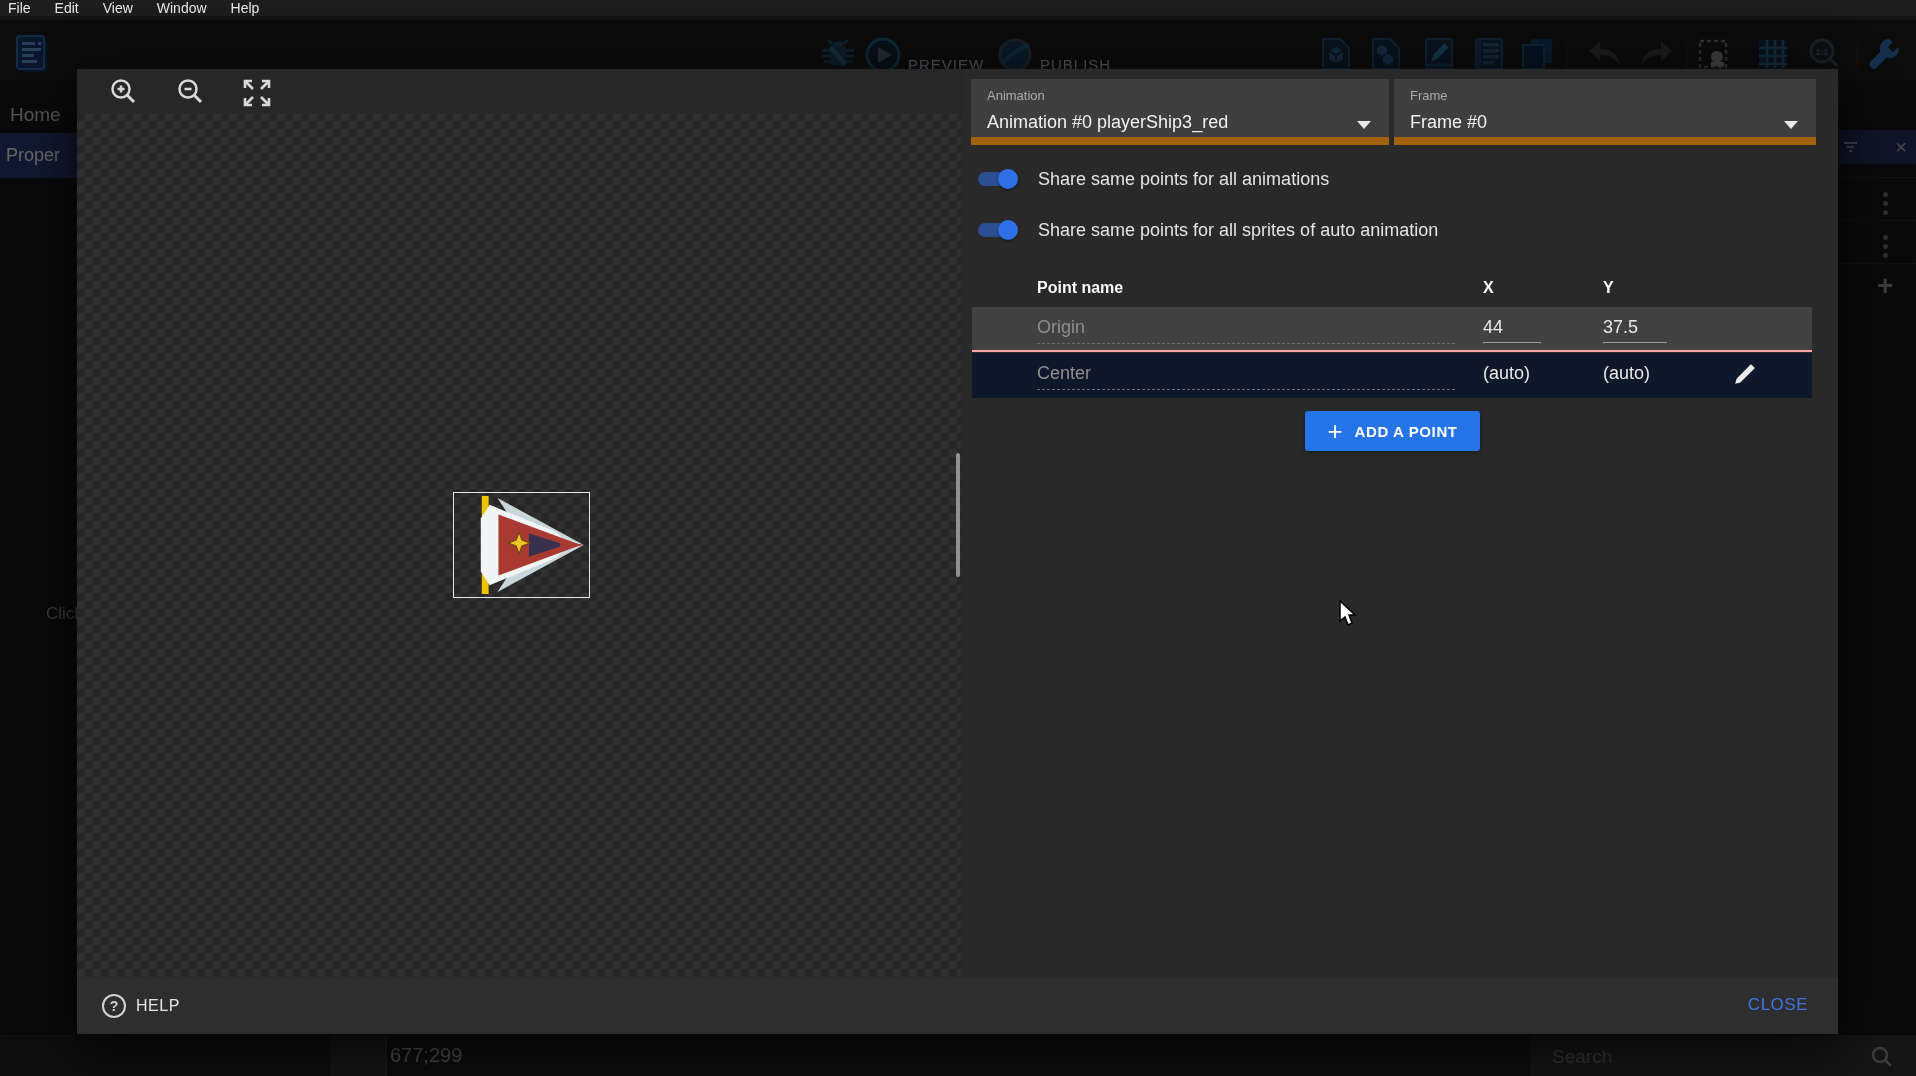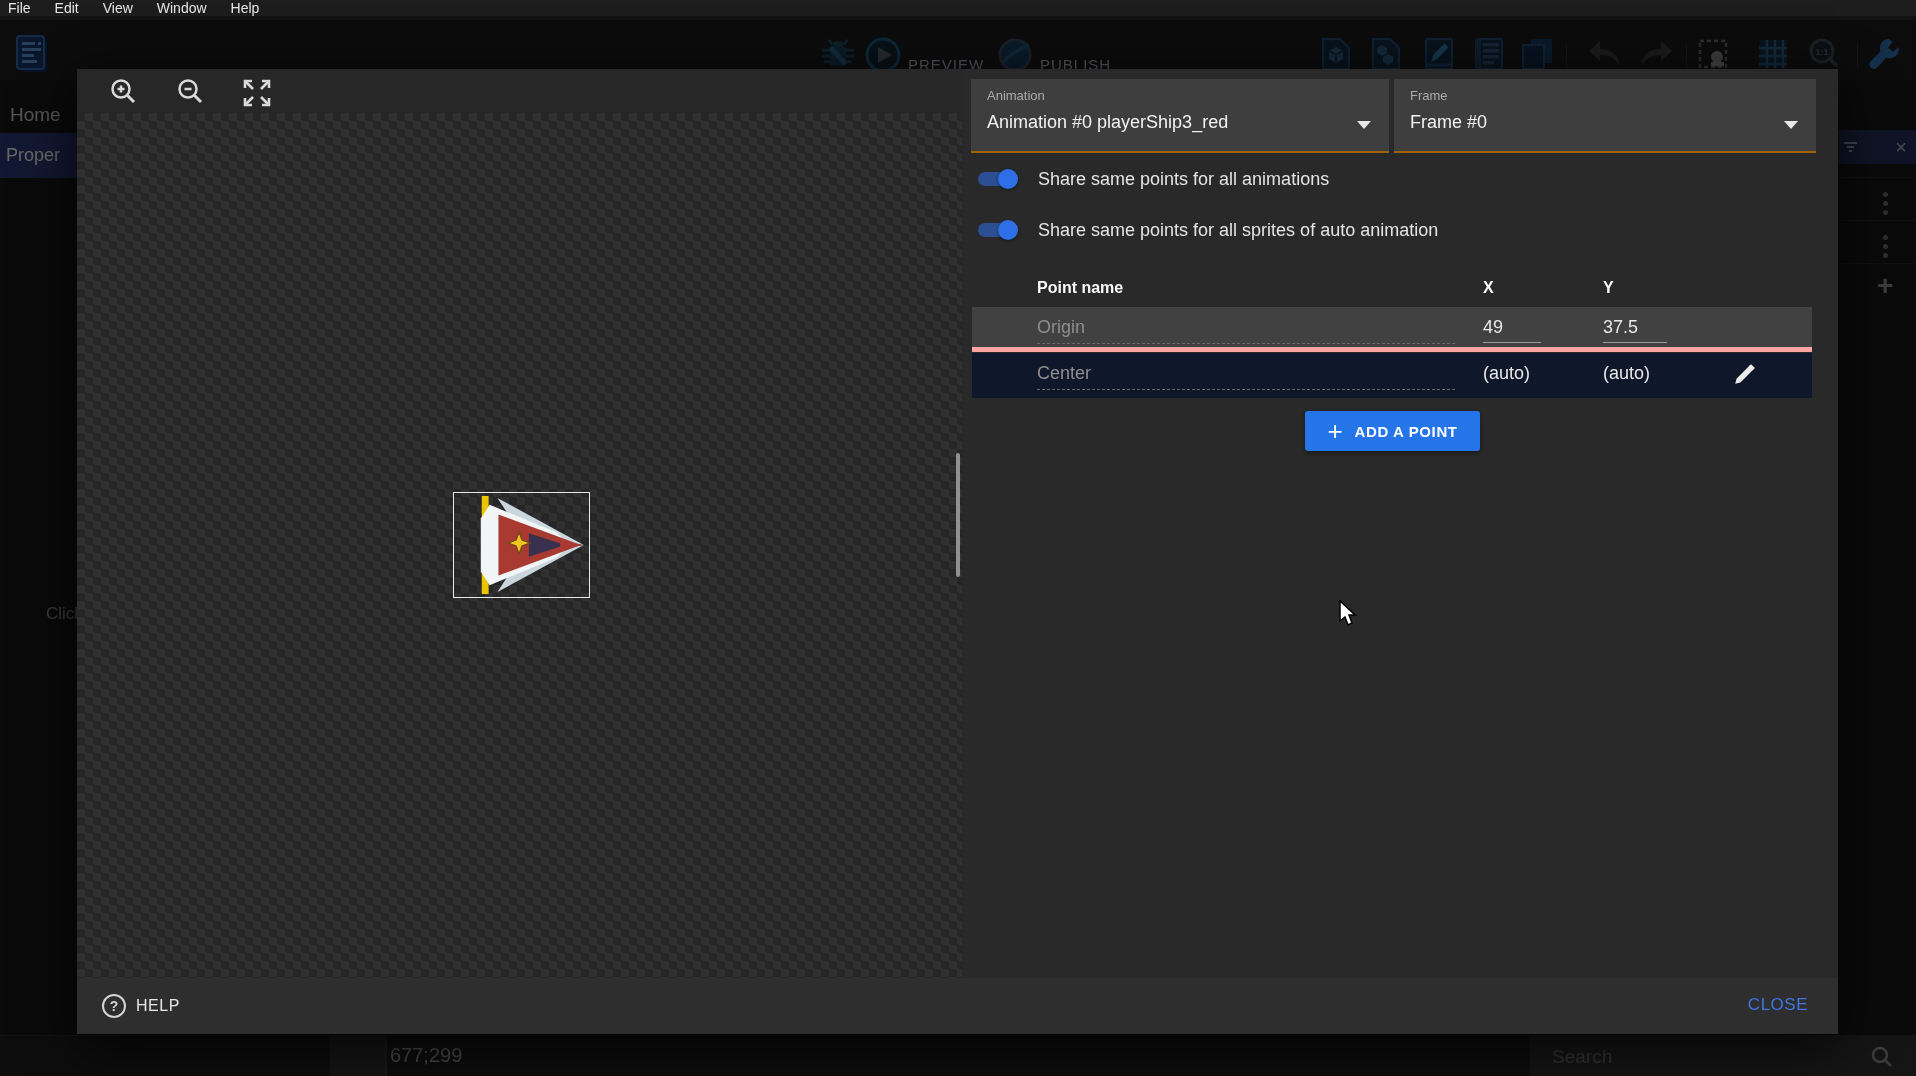--- a/index.html
+++ b/index.html
@@ -53,39 +53,39 @@
     background-image:
       linear-gradient(45deg,#303030 25%,transparent 25%,transparent 75%,#303030 75%),
       linear-gradient(45deg,#303030 25%,transparent 25%,transparent 75%,#303030 75%);
     background-size:16px 16px; background-position:0 44px,8px 52px; }
   #dlg-topstrip { position:absolute; left:0; top:0; width:885px; height:44px; background:#272727; }
   .cv-icon { position:absolute; top:7px; width:34px; height:34px; cursor:pointer; }
   #sprite-box { position:absolute; left:376px; top:423px; width:137px; height:106px; border:1px solid #e8e8e8; }
   #cv-scrollbar { position:absolute; left:879px; top:384px; width:4px; height:124px; background:#909090; border-radius:2px; }
 
   #dlg-panel { position:absolute; left:885px; top:0; width:876px; height:909px; }
-  .field { position:absolute; top:10px; height:74px; background:#3e3e3e; border-bottom:2px solid #a16207; cursor:pointer; }
+  .field { position:absolute; top:10px; height:66px; background:#3e3e3e; border-bottom:8px solid #a16207; cursor:pointer; }
   .field .flabel { position:absolute; left:16px; top:9px; font-size:13px; color:#ababab; }
   .field .fvalue { position:absolute; left:16px; top:33px; font-size:18px; color:#f2f2f2; white-space:nowrap; }
   .caret { position:absolute; right:18px; top:42px; width:0; height:0;
     border-left:7px solid transparent; border-right:7px solid transparent; border-top:8px solid #e8e8e8; }
   #field-animation { left:9px; width:418px; }
   #field-frame { left:432px; width:422px; }
 
   .toggle-row { position:absolute; left:16px; height:34px; display:flex; align-items:center; }
   .switch { position:relative; width:40px; height:22px; margin-right:20px; cursor:pointer; }
   .switch .track { position:absolute; left:0; top:4px; width:36px; height:14px; border-radius:7px; background:#2c4f93; }
   .switch .knob { position:absolute; right:0; top:1px; width:20px; height:20px; border-radius:50%; background:#2e6fe8;
     box-shadow:0 1px 3px rgba(0,0,0,0.5); }
   .toggle-label { font-size:18px; color:#e4e4e4; }
 
   #tbl-header { position:absolute; left:10px; top:202px; width:840px; height:34px; color:#fafafa; font-weight:bold; font-size:16px; }
   #tbl-header span { position:absolute; top:8px; }
   .trow { position:absolute; left:10px; width:840px; height:45px; }
-  #row-origin { top:238px; background:#414141; border-bottom:5px solid #fca5a5; }
+  #row-origin { top:238px; background:#414141; border-bottom:2px solid #fca5a5; }
   #row-center { top:284px; background:#0f172a; }
   .pname { position:absolute; left:65px; top:10px; width:418px; font-size:18px; color:#8e8e8e;
     border-bottom:1px dashed #6a6a6a; padding-bottom:5px; cursor:text; }
   .pval { position:absolute; top:10px; font-size:18px; color:#e8e8e8; cursor:text; }
   .pval.x { left:511px; width:58px; }
   .pval.y { left:631px; width:64px; }
   .pval.underline { border-bottom:1px solid #9c9c9c; padding-bottom:4px; }
   #pencil-btn { position:absolute; left:760px; top:8px; width:28px; height:28px; cursor:pointer; }
 
   #add-point-btn { position:absolute; left:343px; top:342px; width:175px; height:40px; background:#2574e8;
@@ -356,21 +356,21 @@
     </div>
 
     <div id="tbl-header">
       <span style="left:65px;">Point name</span>
       <span style="left:511px;">X</span>
       <span style="left:631px;">Y</span>
     </div>
 
     <div class="trow" id="row-origin">
       <span class="pname">Origin</span>
-      <span class="pval x underline">49</span>
+      <span class="pval x underline">44</span>
       <span class="pval y underline">37.5</span>
     </div>
     <div class="trow" id="row-center">
       <span class="pname">Center</span>
       <span class="pval x">(auto)</span>
       <span class="pval y">(auto)</span>
       <span id="pencil-btn">
         <svg viewBox="0 0 24 24" width="26" height="26" fill="#ececec">
           <path d="M3 21 L4.2 16.3 L16.5 4 L20 7.5 L7.7 19.8 Z"></path>
           <path d="M17.6 2.9 L21.1 6.4 L19.4 8.1 L15.9 4.6 Z"></path>

